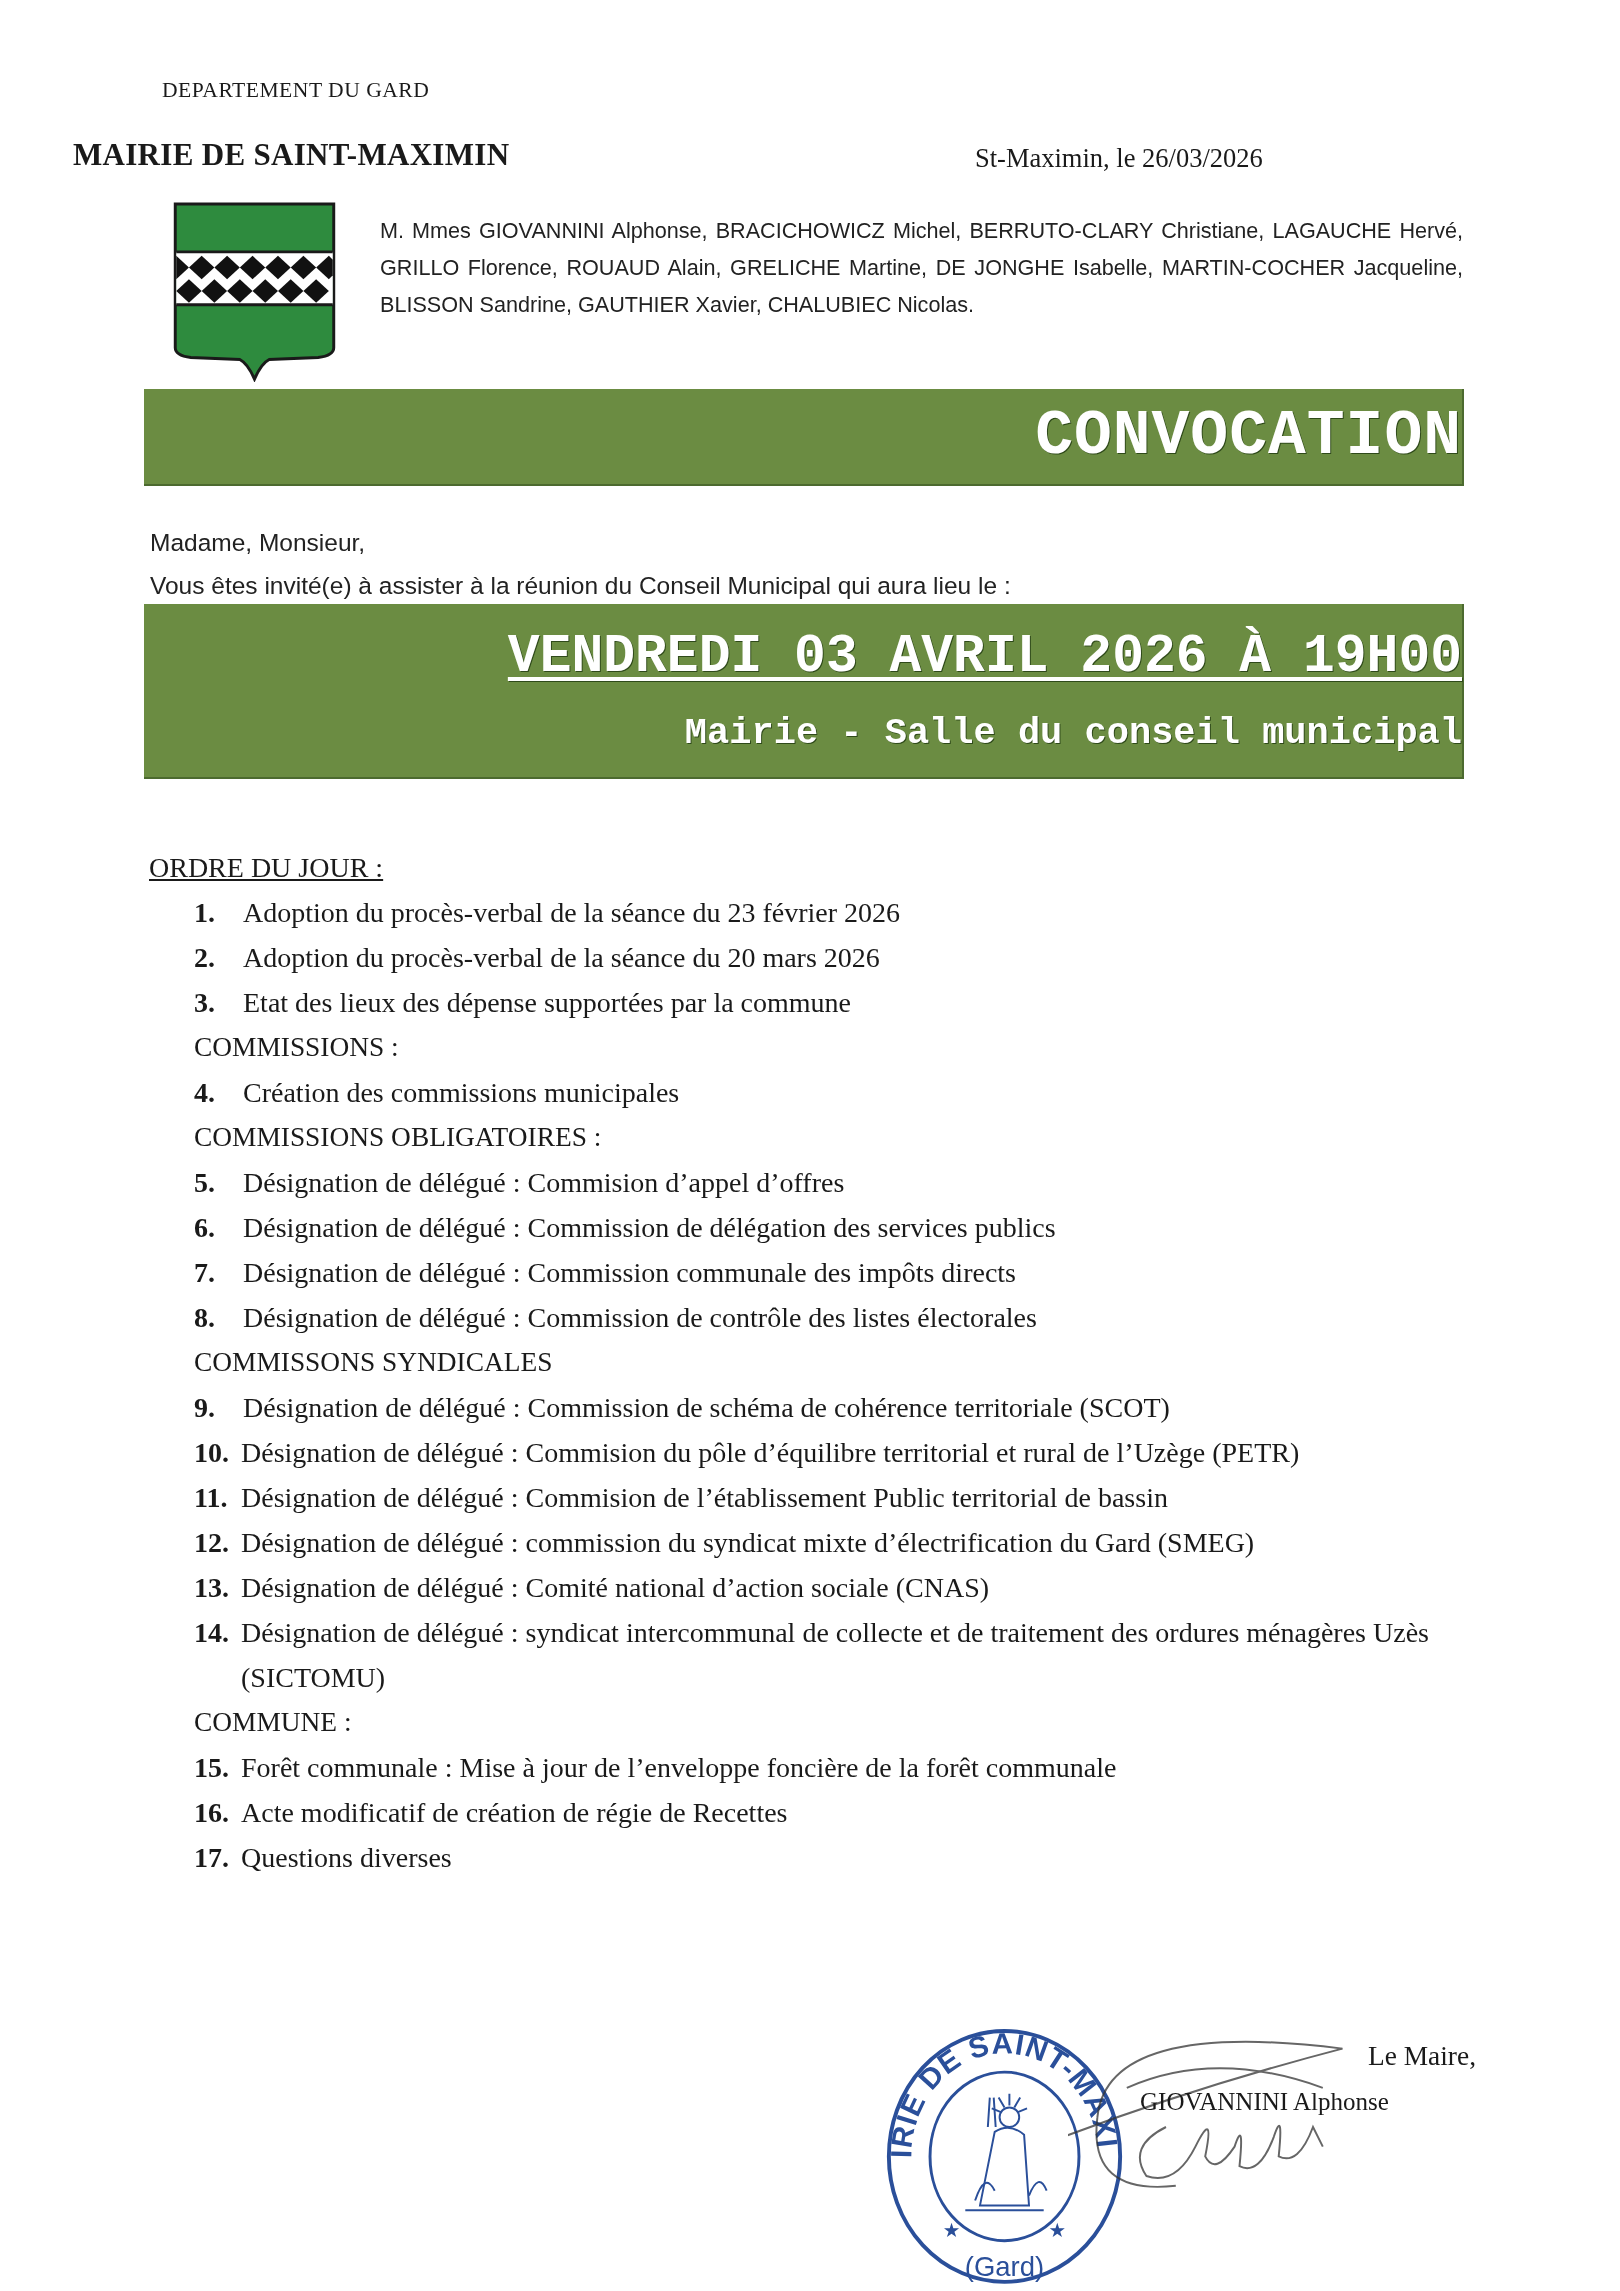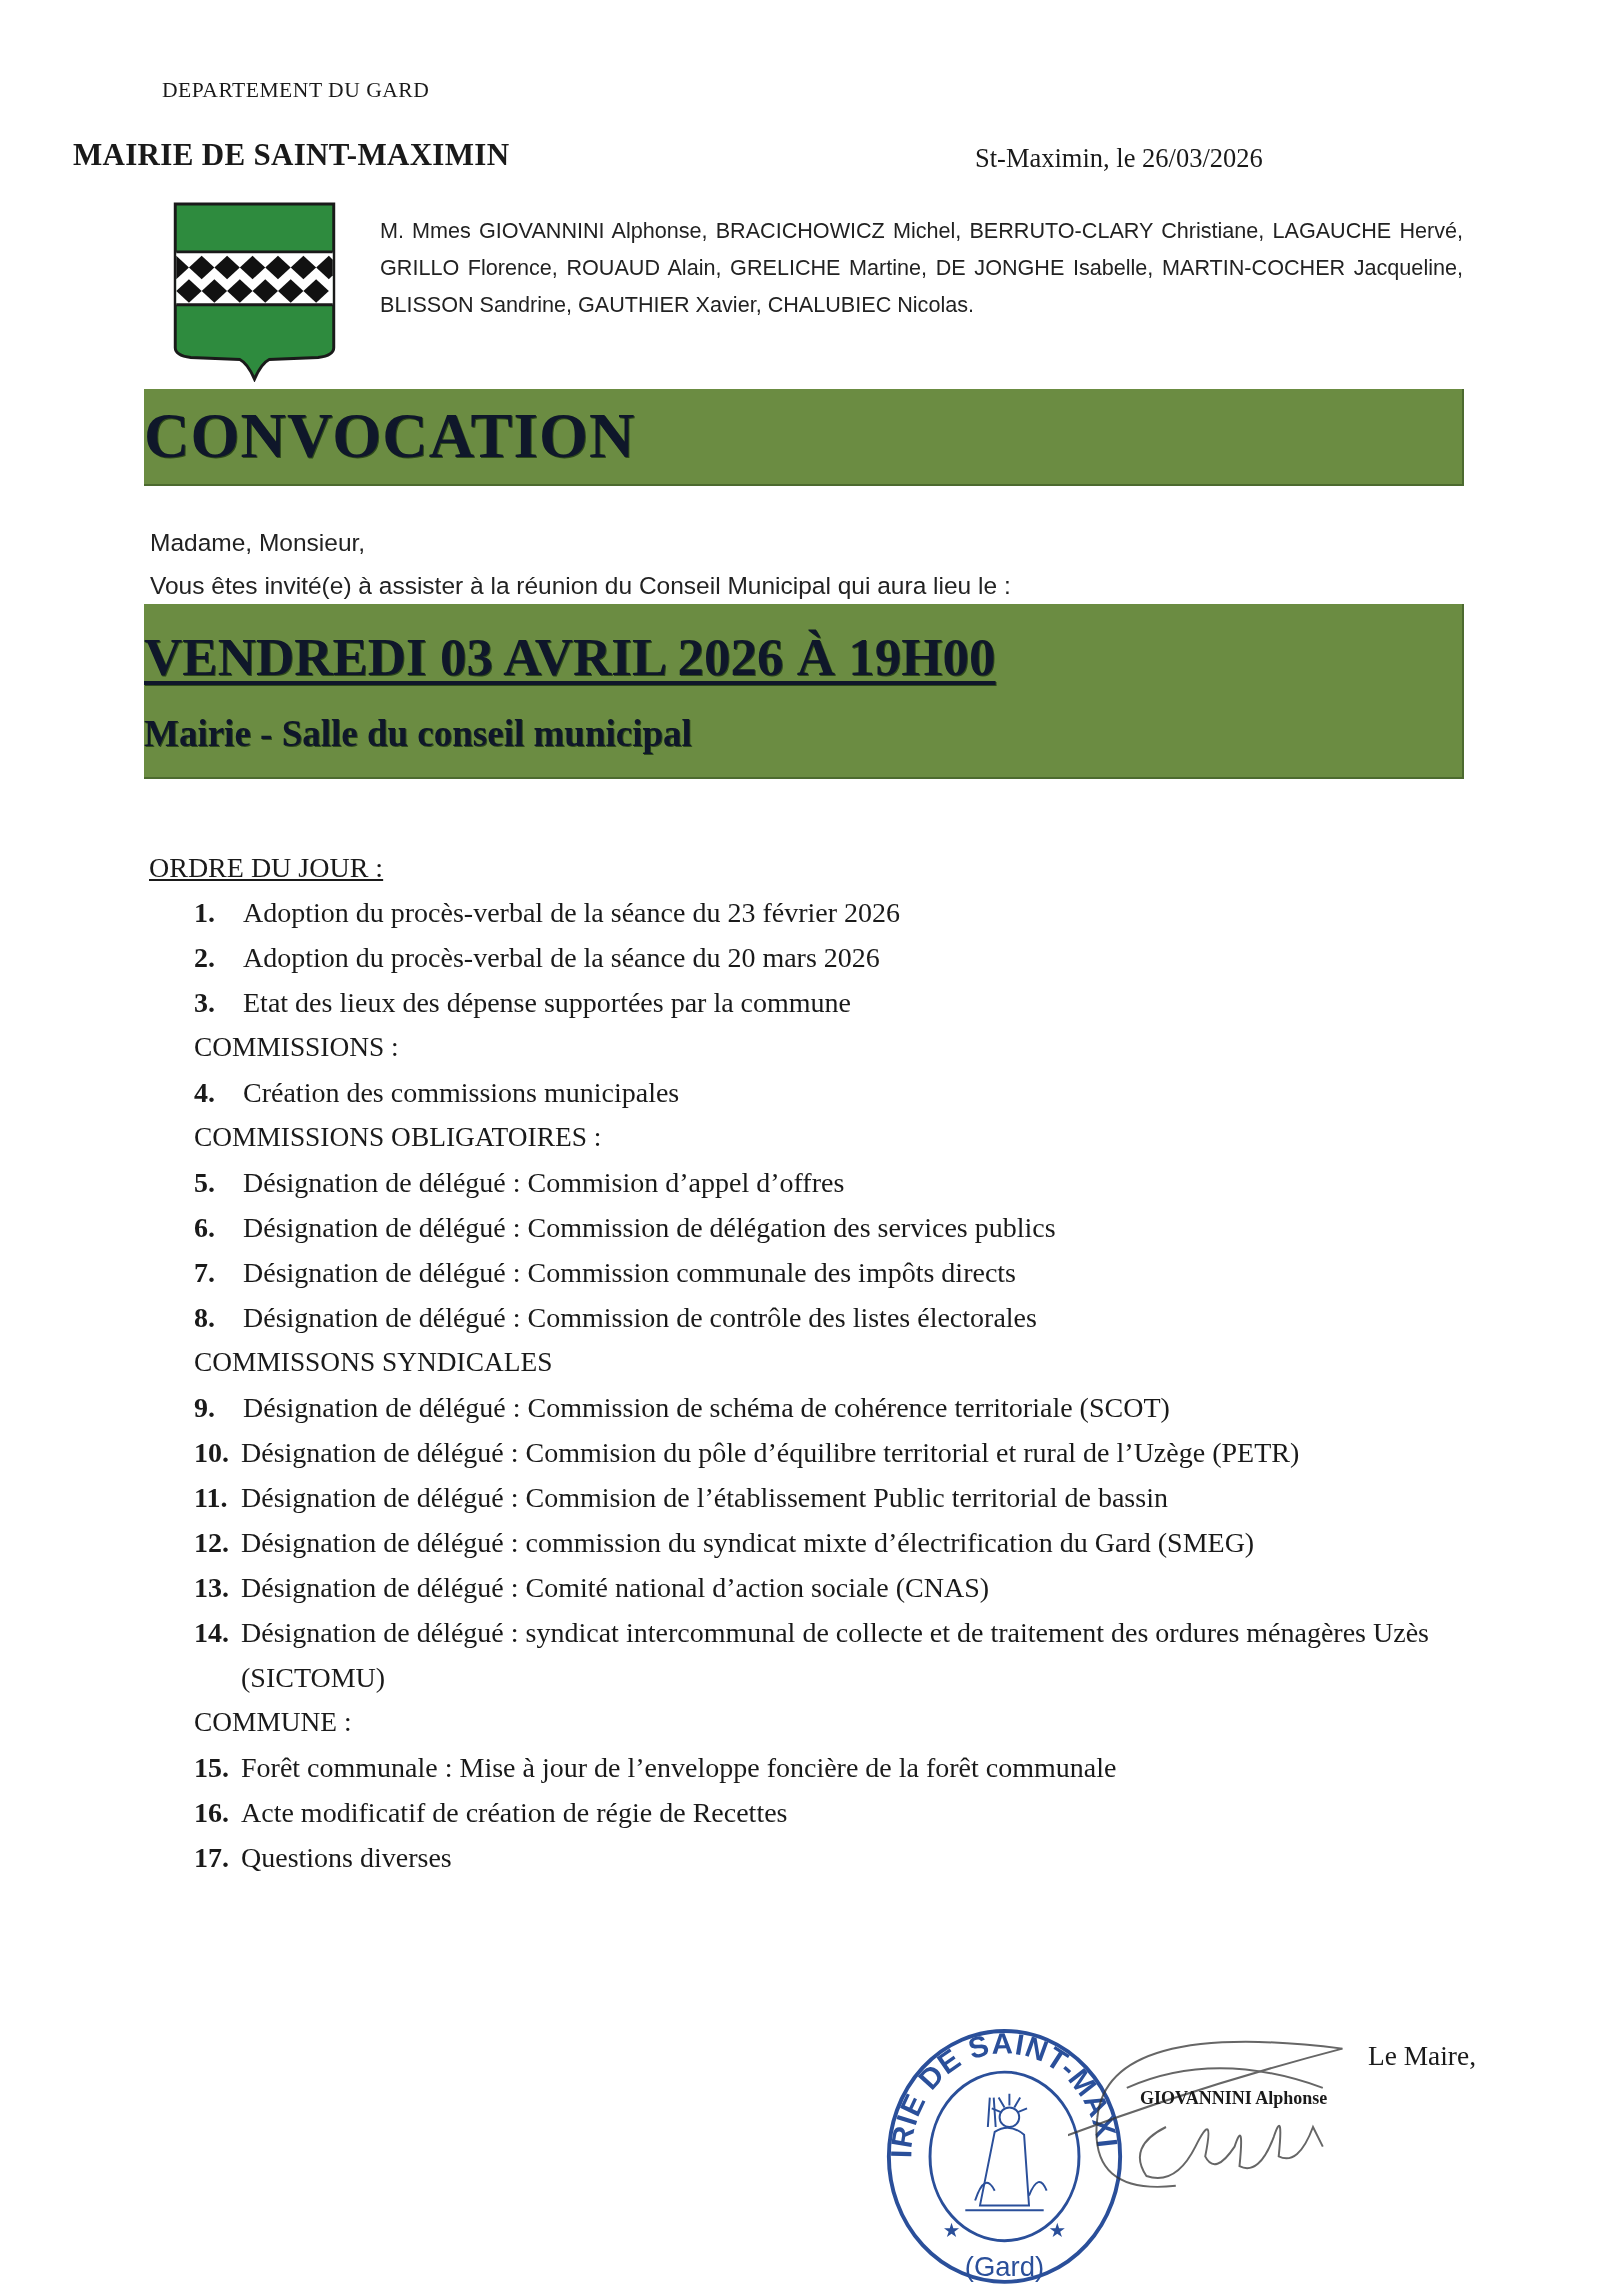--- a/index.html
+++ b/index.html
@@ -6,41 +6,41 @@
   body { width: 1620px; height: 2292px; position: relative; overflow: hidden;
          font-family: "Liberation Serif", "DejaVu Serif", serif; color: #1a1a1a; }
   .abs { position: absolute; }
   .dept { left: 162px; top: 78px; font-size: 21.6px; letter-spacing: 0.5px; }
   .mairie { left: 73px; top: 137px; font-size: 31px; font-weight: bold; letter-spacing: 0.3px; }
   .date { left: 975px; top: 143px; font-size: 26.5px; }
   .crest { left: 171px; top: 201px; width: 167px; height: 181px; }
   .recipients { left: 380px; top: 212px; width: 1083px; font-family: "Liberation Sans", "DejaVu Sans", sans-serif;
                 font-size: 21.6px; line-height: 37px; text-align: justify; color: #222; }
   .banner { background: #6b8c42; border-bottom: 2px solid #4c6a2f; border-right: 2px solid #4c6a2f;
-            color: #0f172a; text-align: left; }
+            color: #ffffff; text-align: right; font-family: Liberation Mono, monospace; }
   .banner1 { left: 144px; top: 389px; width: 1318px; height: 95px; }
   .banner1 .t { font-size: 63px; font-weight: bold; line-height: 95px; letter-spacing: 1px;
                 text-shadow: 1px 1px 0 #2f4a1a; }
   .greeting { left: 150px; top: 521px; font-family: "Liberation Sans", "DejaVu Sans", sans-serif; font-size: 24.5px; line-height: 43px; color: #222; }
   .banner2 { left: 144px; top: 604px; width: 1318px; height: 173px; }
   .banner2 .d { margin-top: 19.6px; font-size: 53px; font-weight: bold; text-decoration: underline;
                 text-decoration-thickness: 3.9px; text-underline-offset: 5.9px; line-height: 67px;
                 text-shadow: 1px 1px 0 #2f4a1a; }
   .banner2 .p { margin-top: 18px; font-size: 37px; font-weight: bold; line-height: 49px;
                 text-shadow: 1px 1px 0 #2f4a1a; }
   .agenda { left: 147px; top: 845px; width: 1333px; font-size: 28px; line-height: 45px; }
   .agenda .heading { text-decoration: underline; padding-left: 2px; }
   .agenda .section { font-weight: normal; padding-left: 47px; font-size: 27.4px; }
   .agenda .item { display: flex; padding-left: 47px; }
   .agenda .num { font-weight: bold; width: 49px; flex: 0 0 49px; }
   .agenda .num.two { width: 47px; flex: 0 0 47px; }
   .agenda .txt { flex: 1; }
   .stamp { left: 882px; top: 2019px; width: 245px; height: 265px; }
   .sign-title { left: 1338px; top: 2041px; font-size: 27.4px; margin-left: 30px; }
-  .sign-name { left: 1140px; top: 2088px; font-size: 18px; font-weight: bold; }
+  .sign-name { left: 1140px; top: 2088px; font-size: 25px; }
   .signature { left: 1068px; top: 2029px; width: 392px; height: 196px; }
 </style>
 </head>
 <body>
 
 <div class="abs dept">DEPARTEMENT DU GARD</div>
 <div class="abs mairie">MAIRIE DE SAINT-MAXIMIN</div>
 <div class="abs date">St-Maximin, le 26/03/2026</div>
 
 <svg class="abs crest" viewBox="0 0 170 185">

